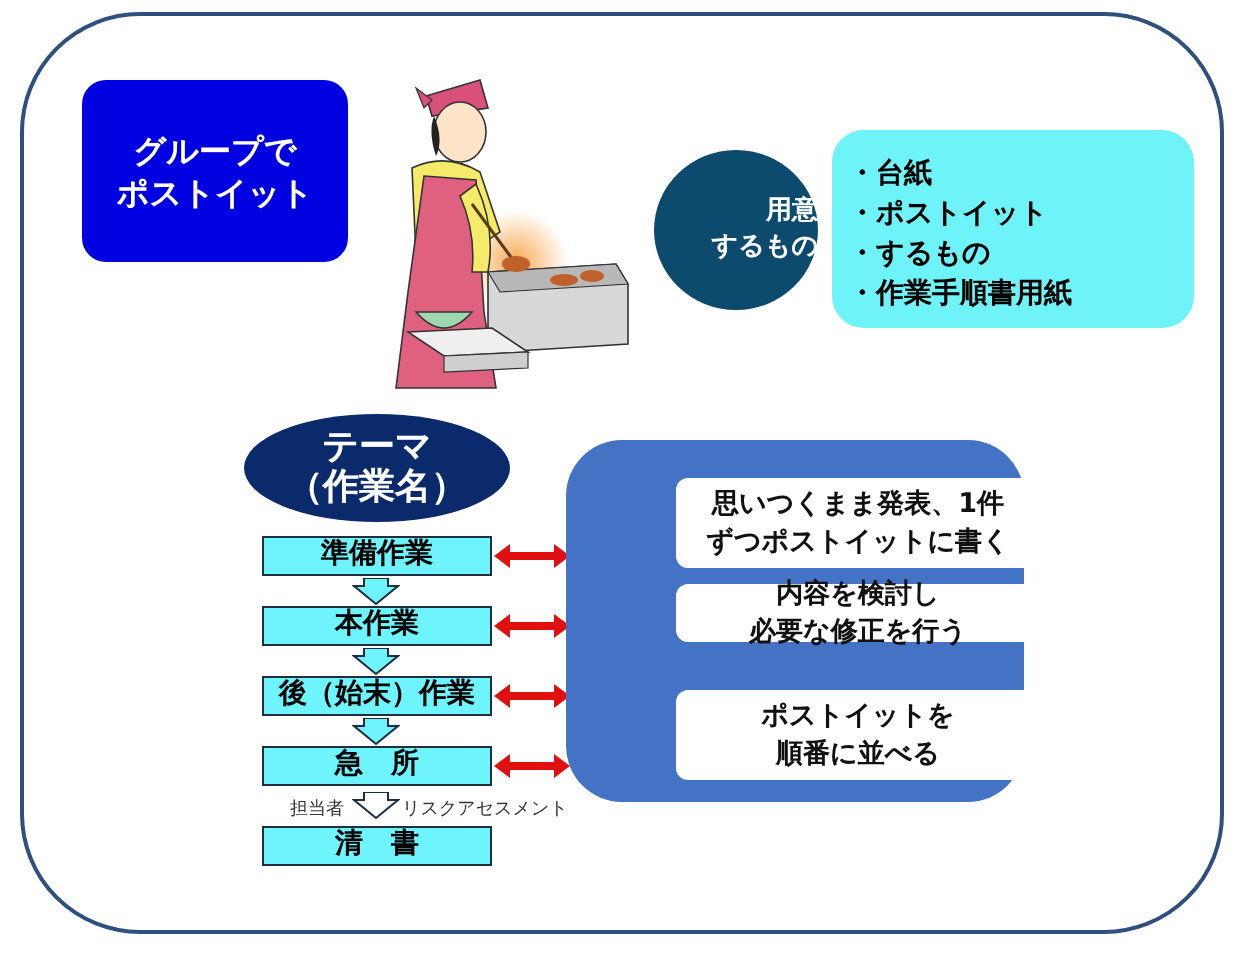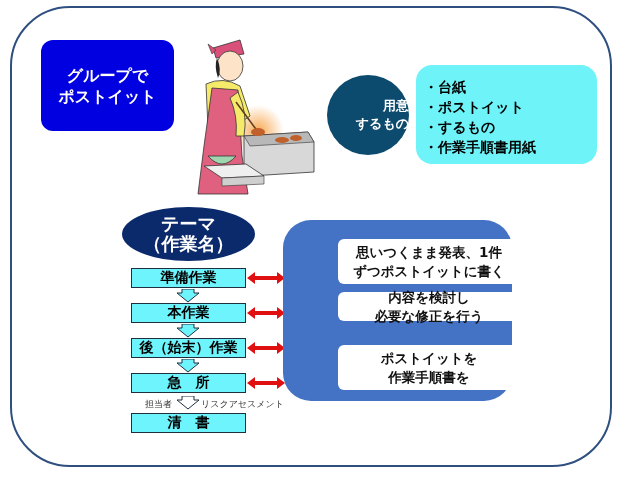--- a/index.html
+++ b/index.html
@@ -152,14 +152,14 @@
 <div class="card" style="top:239px; height:45px">
   <div>思いつくまま発表、1件</div>
   <div>ずつポストイットに書く</div>
 </div>
 <div class="card" style="top:292px; height:29px">
   <div>内容を検討し</div>
   <div>必要な修正を行う</div>
 </div>
 <div class="card" style="top:345px; height:45px">
   <div>ポストイットを</div>
-  <div>作業手順書を</div>
+  <div>順番に並べる</div>
 </div>
 
 </body></html>

